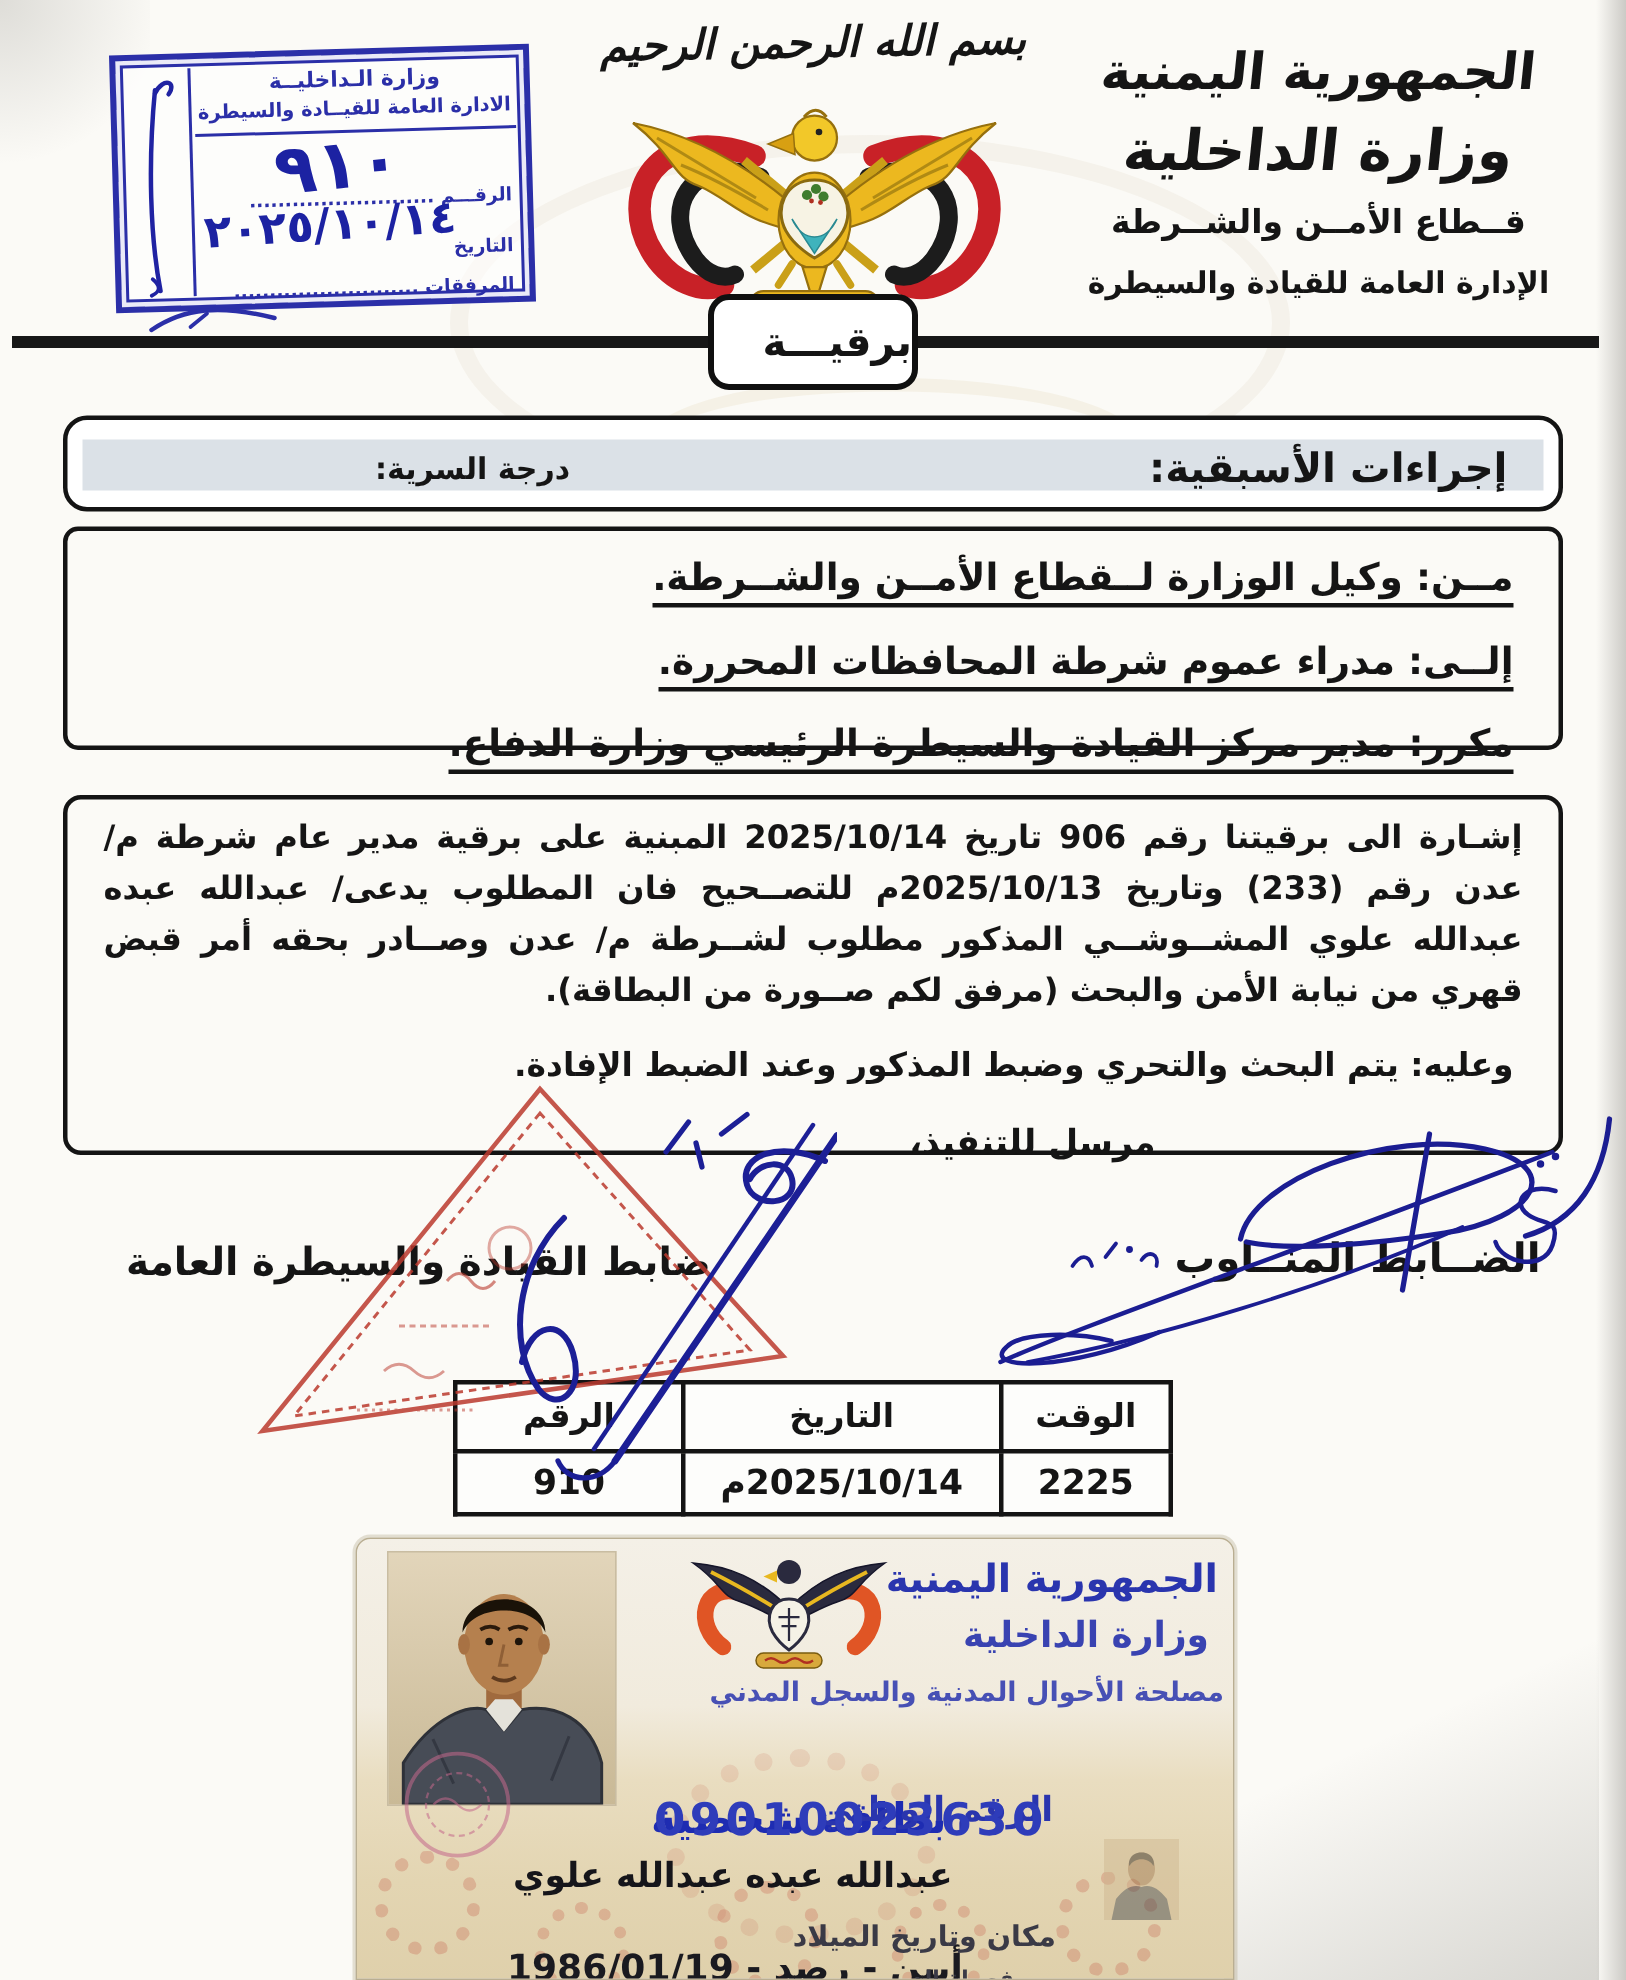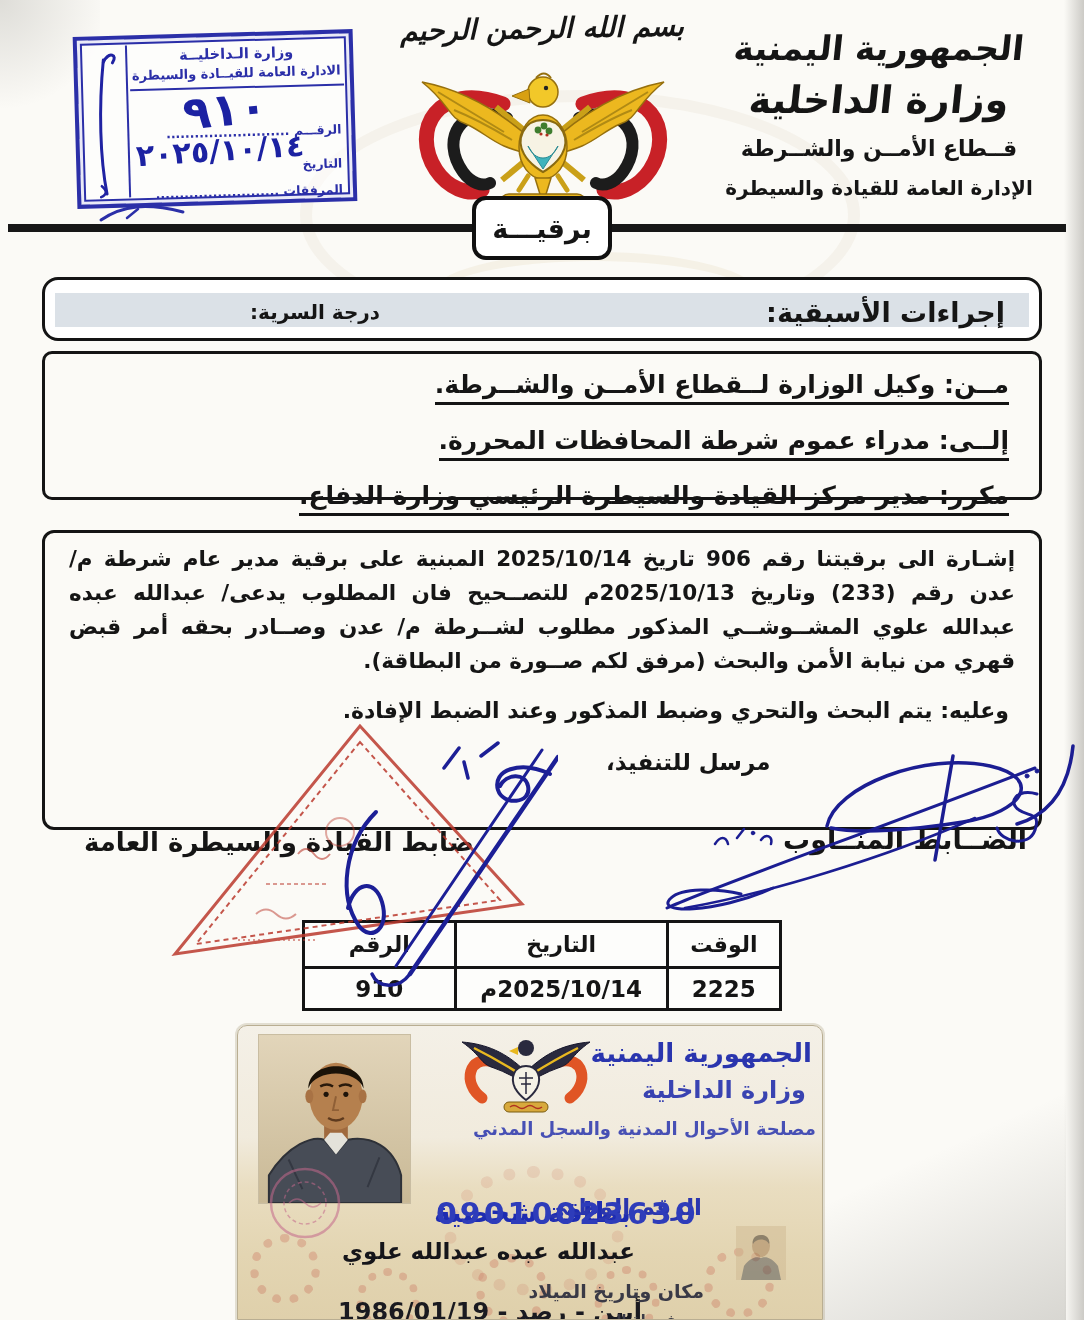--- a/index.html
+++ b/index.html
@@ -51,39 +51,39 @@
     font-size:28px; font-weight:bold; font-style:italic; transform:rotate(-1deg); }
   .org1 { left:732px; top:28px;  width:294px; text-align:center; font-size:34px; font-weight:bold; transform:skewX(-6deg); }
   .org2 { left:732px; top:78px;  width:294px; text-align:center; font-size:38px; font-weight:bold; transform:skewX(-6deg); }
   .org3 { left:732px; top:136px; width:294px; text-align:center; font-size:22px; font-weight:bold; }
   .org4 { left:724px; top:176px; width:310px; text-align:center; font-size:20px; font-weight:bold; }
 
   .rule { left:8px; top:224px; width:1058px; height:8px; background:#171717; }
   .telegram-box {
     left:472px; top:196px; width:140px; height:64px; z-index:2;
     background:#fff; border:4px solid #101010; border-radius:14px;
-    display:flex; align-items:center; justify-content:center;
+    display:flex; align-items:center; justify-content:flex-end;
     font-size:27px; font-weight:bold;
   }
 
   
   .priority-box { left:42px; top:277px; width:1000px; height:64px;
     border:3.5px solid #141414; border-radius:16px; background:#fff; }
   .priority-band { position:absolute; left:10px; right:10px; top:13px; height:34px; background:#dbe1e7; }
   .precedence { position:absolute; right:34px; top:17px; font-size:27px; font-weight:bold; }
   .secrecy    { position:absolute; left:205px; top:20px; font-size:20px; font-weight:bold; }
 
   
   .address-box { left:42px; top:351px; width:1000px; height:149px;
     border:3.5px solid #141414; border-radius:10px; background:transparent;padding-left:35px; }
   .addr-line { position:absolute; right:30px; direction:rtl; font-size:25px; font-weight:bold; white-space:nowrap; }
   .addr-line span { display:inline-block; padding-bottom:3px; border-bottom:3px solid #141414; }
 
   
-  .body-box { left:42px; top:530px; width:1000px; height:300px;
+  .body-box { left:42px; top:530px; width:1000px; height:240px;
     border:3.5px solid #141414; border-radius:12px; }
   .body-para { position:absolute; top:9px; right:24px; left:24px;
     direction:rtl; text-align:justify; font-size:21.5px; font-weight:bold; line-height:34px; }
   .action-line { position:absolute; top:165px; right:30px; direction:rtl;
     font-size:22px; font-weight:bold; white-space:nowrap; }
   .dispatch-note { position:absolute; top:216px; left:561px; direction:rtl;
     font-size:23px; font-weight:bold; white-space:nowrap; }
 
   .title-right { left:783px; top:824px; font-size:27px; font-weight:bold; white-space:nowrap; }
   .title-left  { left:84px;  top:827px; font-size:26px; font-weight:bold; white-space:nowrap; }

